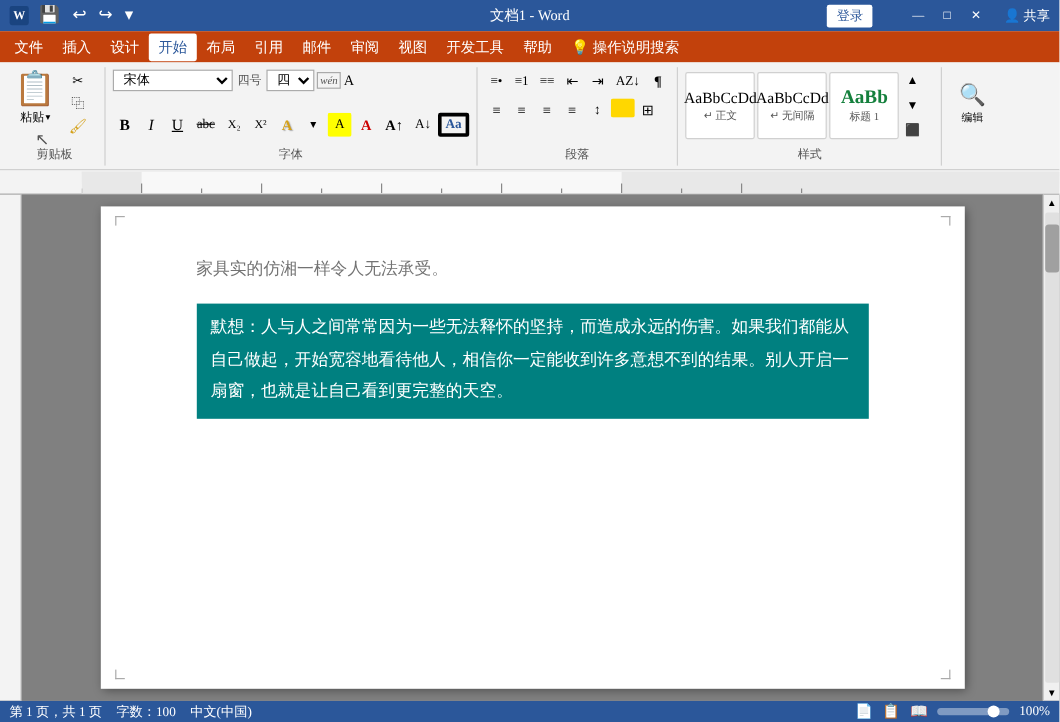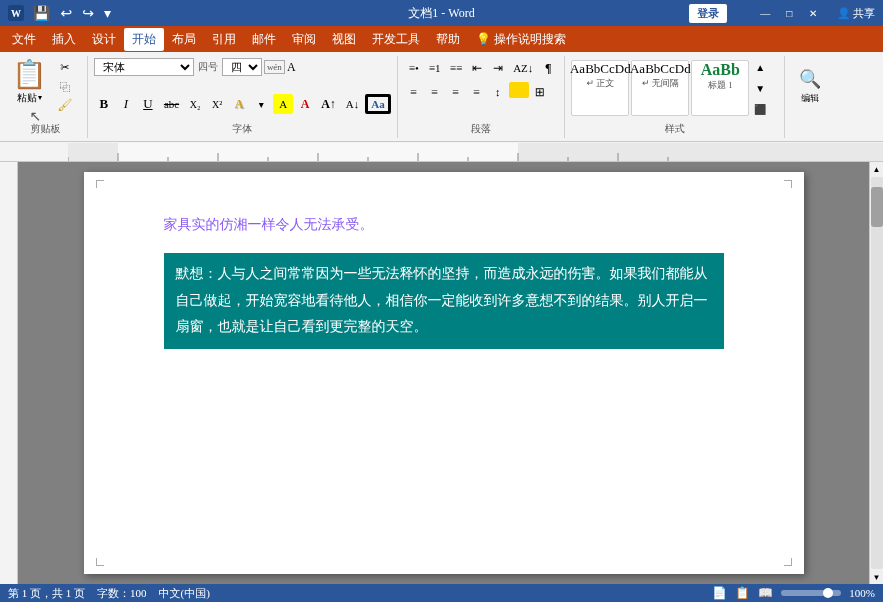--- a/index.html
+++ b/index.html
@@ -24,21 +24,20 @@
     .qa-btn { color: white; font-size: 14px; cursor: pointer; padding: 2px 3px; }
     .window-btn { width: 20px; height: 16px; display: flex; align-items: center; justify-content: center; font-size: 10px; color: white; cursor: pointer; }
     .login-btn {
       background: white;
       color: #2b579a;
       border: none;
       padding: 2px 8px;
       font-size: 11px;
       cursor: pointer;
       border-radius: 2px;
-      font-weight: bold;
     }
     .share-btn {
       color: white;
       font-size: 11px;
       cursor: pointer;
       display: flex;
       align-items: center;
       gap: 2px;
     }
 
@@ -144,21 +143,21 @@
     
     .styles-group { min-width: 220px; }
     .styles-gallery { display: flex; gap: 2px; align-items: center; }
     .style-item {
       width: 58px;
       height: 56px;
       border: 1px solid #d0d0d0;
       display: flex;
       flex-direction: column;
       align-items: center;
-      justify-content: flex-start;
+      justify-content: center;
       cursor: pointer;
       background: white;
       font-size: 11px;
       border-radius: 2px;
     }
     .style-item-text { font-size: 13px; }
     .style-item-label { font-size: 9px; color: #555; }
     .styles-scroll { display: flex; flex-direction: column; justify-content: space-between; height: 60px; }
     .styles-scroll-btn { width: 16px; height: 18px; display: flex; align-items: center; justify-content: center; cursor: pointer; font-size: 10px; }
 
@@ -220,21 +219,21 @@
       width: 720px;
       min-height: 400px;
       background: white;
       box-shadow: 2px 2px 8px rgba(0,0,0,0.4);
       padding: 40px 80px;
       position: relative;
       font-size: 14px;
       line-height: 1.8;
     }
     .page-top-text {
-      color: #8b5cf6;
+      color: #737373;
       margin-bottom: 8px;
       font-size: 14px;
     }
     .highlighted-block {
       background: #008080;
       color: white;
       padding: 8px 12px;
       display: inline-block;
       width: 100%;
       margin-top: 8px;
@@ -364,21 +363,21 @@
       <div class="font-row1">
         <select class="font-select">
           <option>宋体</option>
         </select>
         <span style="font-size:10px; color:#555; padding: 0 2px;">四号</span>
         <select class="size-select">
           <option>四号</option>
           <option>三号</option>
           <option>二号</option>
         </select>
-        <span style="font-size:9px; color:#555; border:1px solid #aaa; padding:1px 2px; cursor:pointer;">wén</span>
+        <span style="font-size:9px; color:#555; border:1px solid #aaa; padding:1px 2px; cursor:pointer;font-style:italic;">wén</span>
         <span style="font-size:12px; cursor:pointer;">A⃝</span>
       </div>
       <div class="font-row2">
         <span class="ribbon-btn bold">B</span>
         <span class="ribbon-btn italic">I</span>
         <div class="color-underline">
           <span class="ribbon-btn underline">U</span>
         </div>
         <span class="ribbon-btn strikethrough">abc</span>
         <span class="ribbon-btn" style="font-size:10px;">X₂</span>

